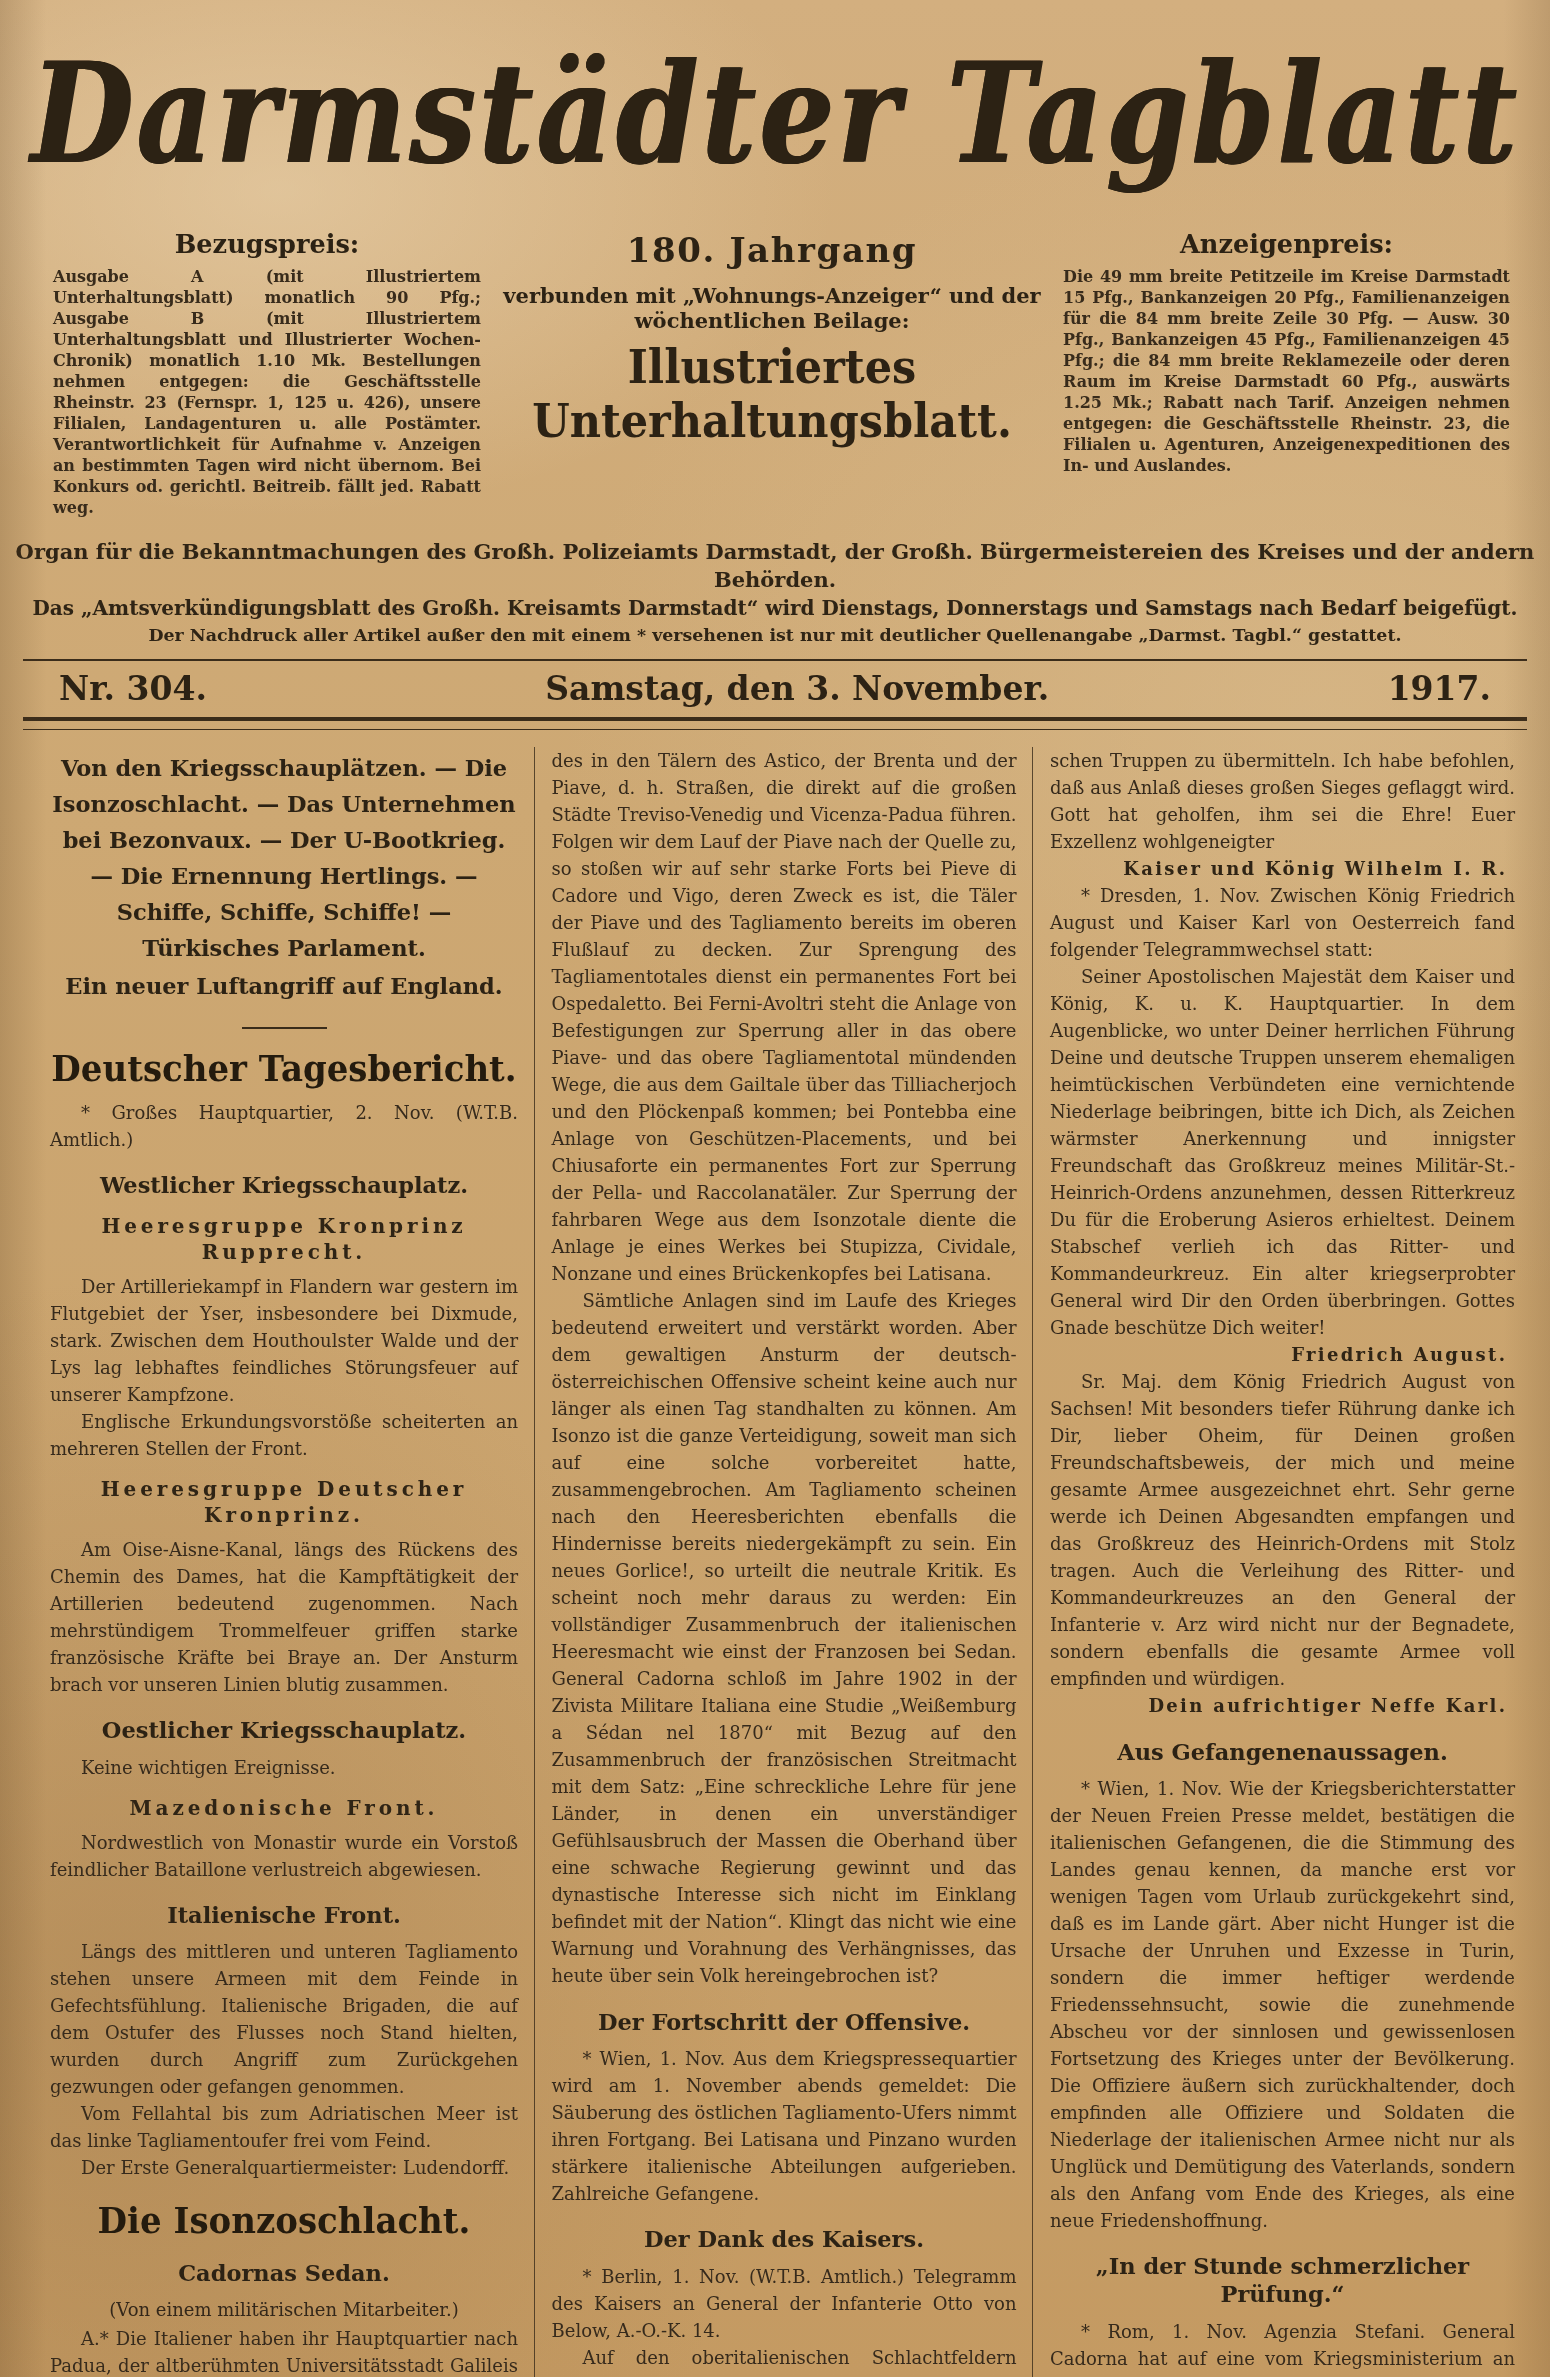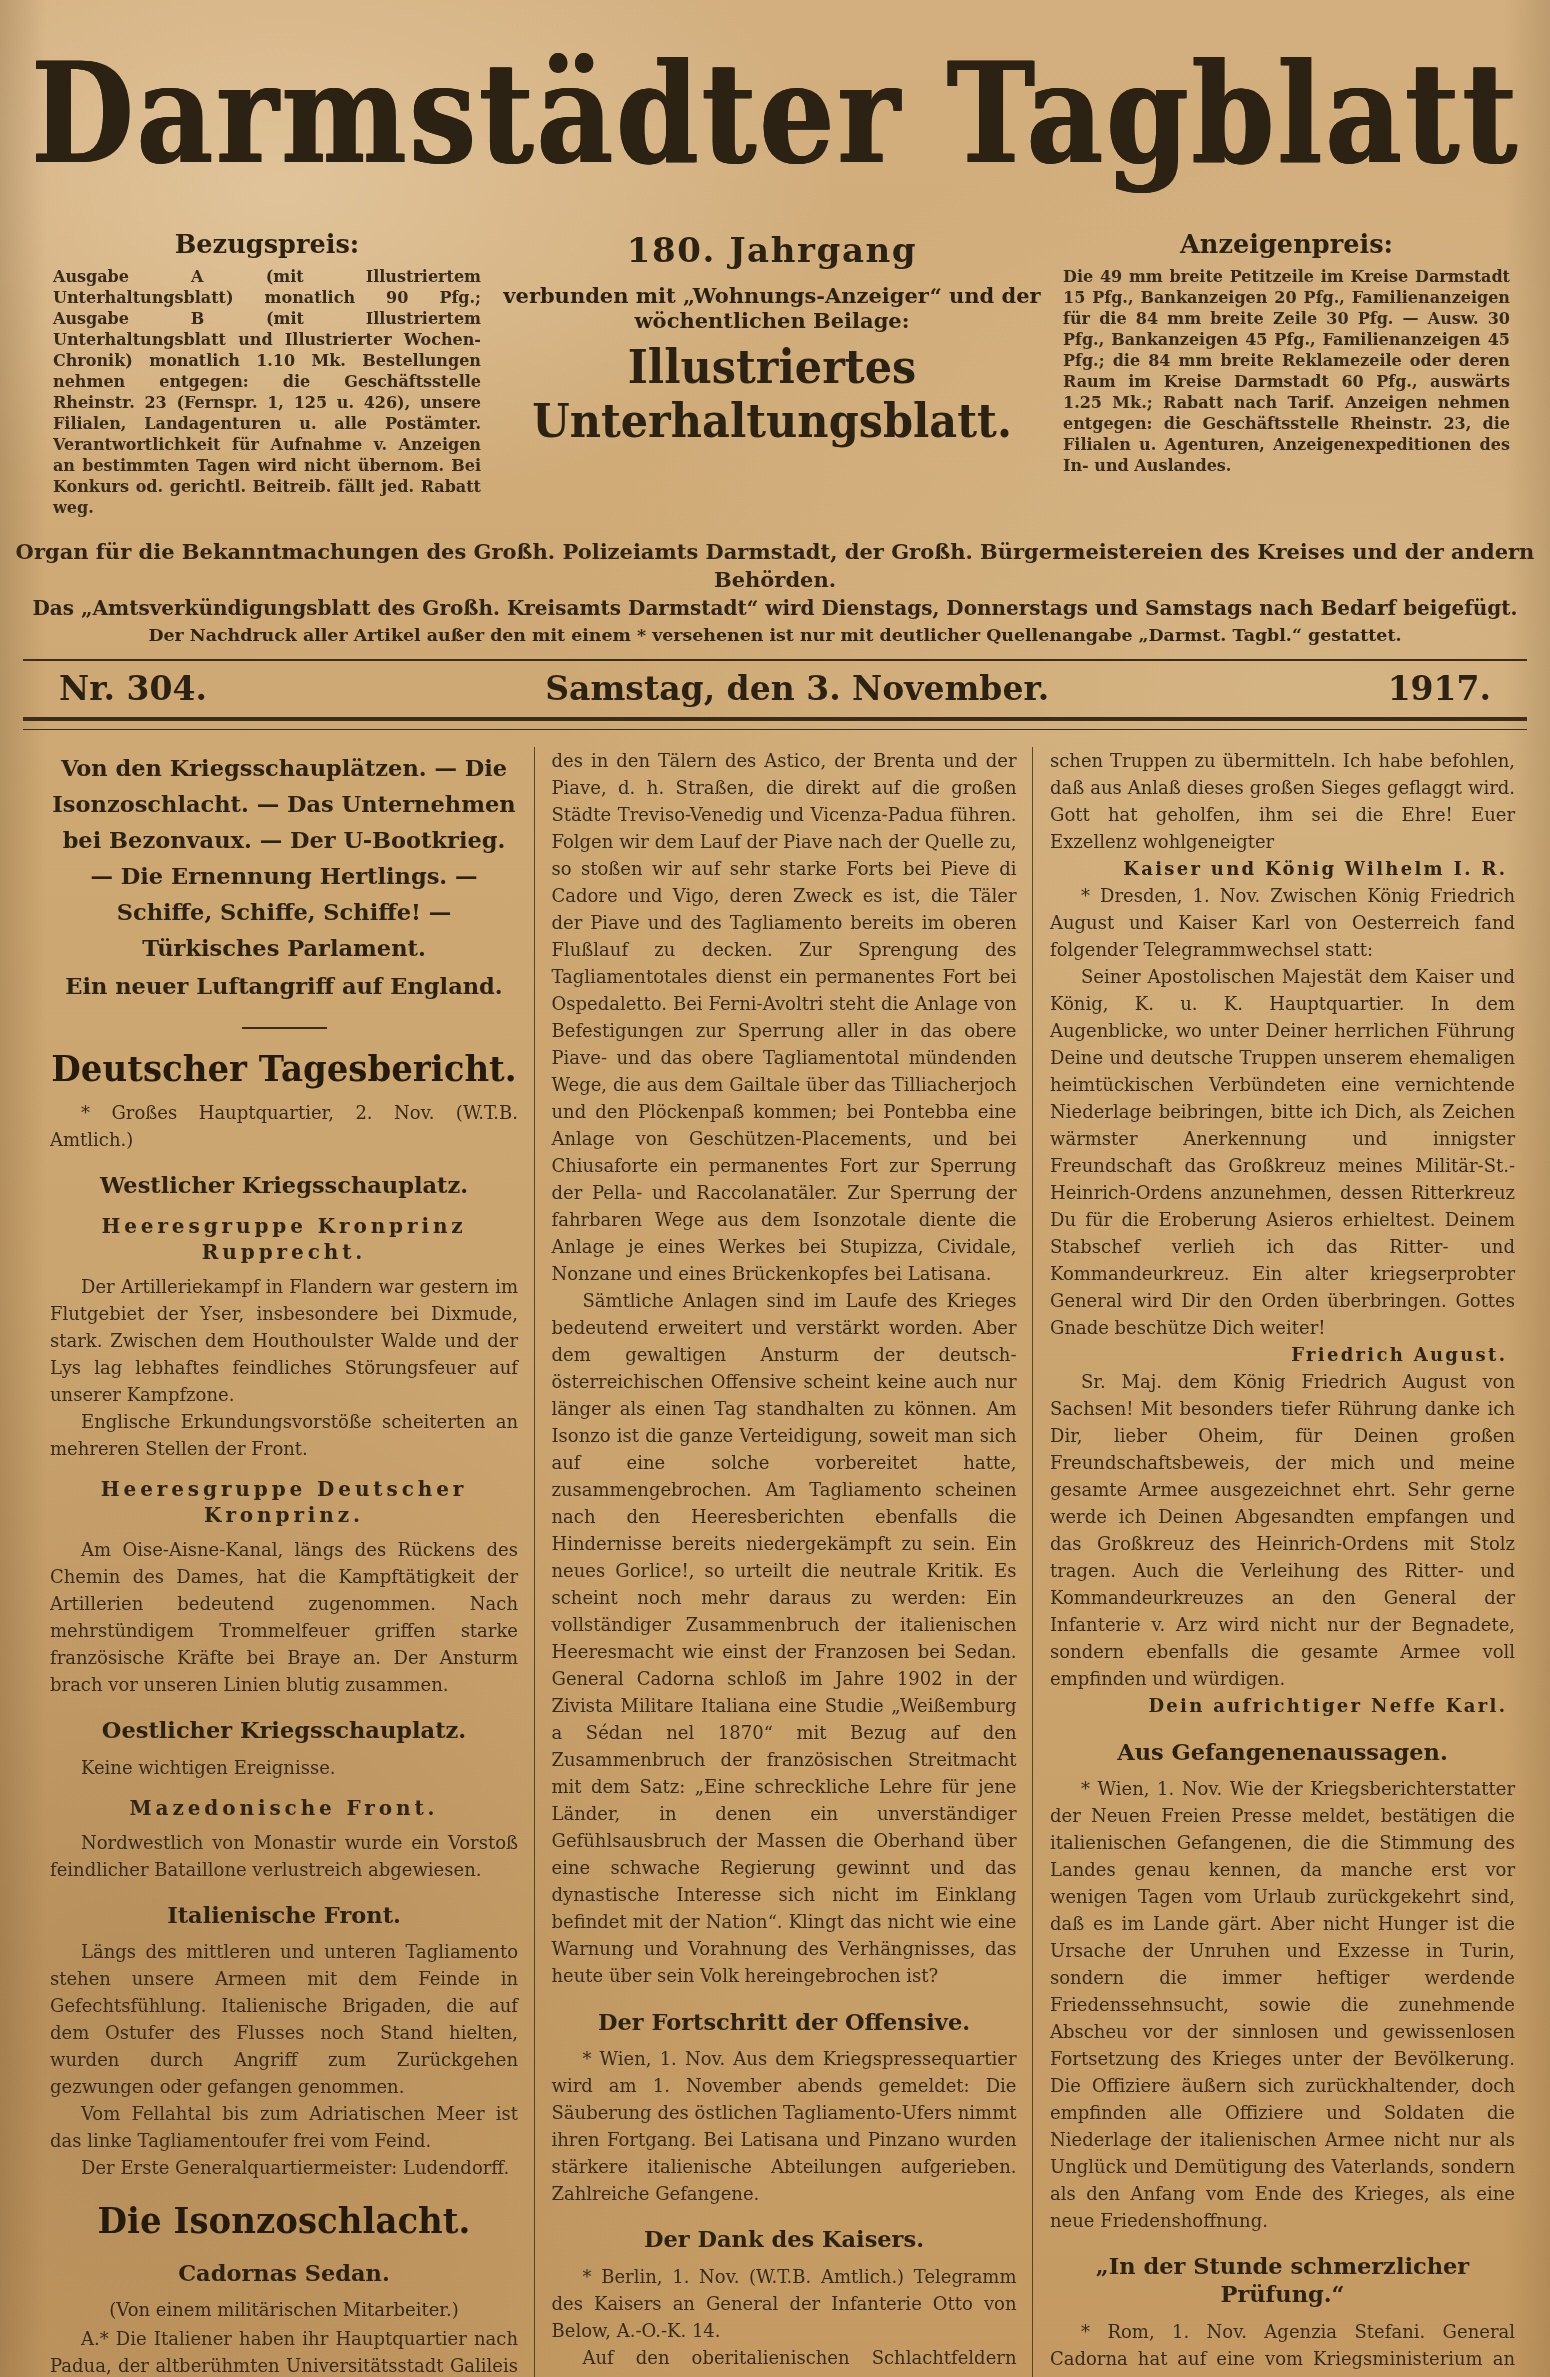--- a/index.html
+++ b/index.html
@@ -11,21 +11,21 @@
       radial-gradient(930px 543px at 18% 8%, rgba(236,214,178,.55), rgba(0,0,0,0) 60%),
       radial-gradient(1163px 930px at 85% 30%, rgba(222,194,150,.45), rgba(0,0,0,0) 65%),
       radial-gradient(1085px 1240px at 8% 85%, rgba(150,112,66,.35), rgba(0,0,0,0) 60%),
       linear-gradient(180deg,#d3af7f 0%, #cda873 34%, #c9a26c 70%, #c49a62 100%);
     overflow:hidden;
     position:relative;
   }
   .edge-shade{position:absolute;inset:0;pointer-events:none;
     background:linear-gradient(90deg, rgba(92,64,32,.22) 0, rgba(0,0,0,0) 3%, rgba(0,0,0,0) 97%, rgba(92,64,32,.18) 100%);}
   
-  .masthead{padding-top:40px;text-align:center;}
+  .masthead{padding-top:40px;text-align:center;font-style:italic;}
   .masthead .title{
     font-size:118px;line-height:1.05;font-weight:bold;letter-spacing:3.1px;
     color:#2c2214;transform:scaleY(1.18);transform-origin:top center;
     text-shadow:1.6px 0 0 #2c2214, 0 0.8px 0 #2c2214;
     white-space:nowrap;
   }
   
   .subhead{display:flex;justify-content:space-between;align-items:flex-start;
     padding:65px 40px 0 53px;}
   .pricing{width:428px;font-size:16px;line-height:21px;text-align:justify;font-weight:bold;color:#382b1b;}

